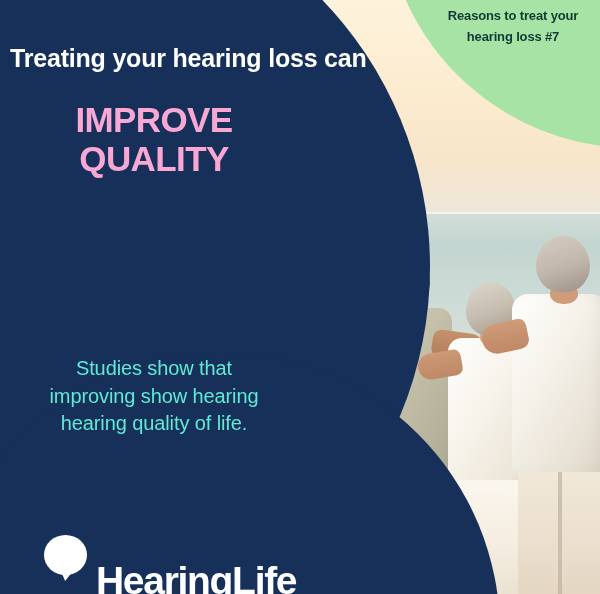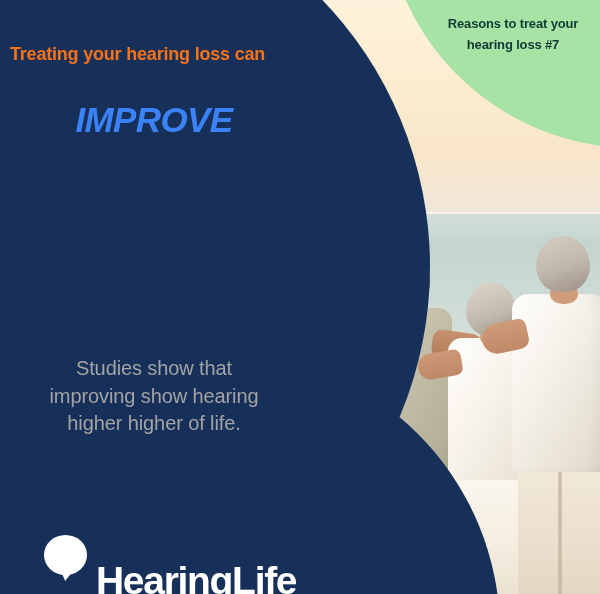--- a/index.html
+++ b/index.html
@@ -255,61 +255,60 @@
     width: 560px;
     height: 560px;
     border-radius: 50%;
     background: #17305a;
   }
 
   
   .badge-text {
     position: absolute;
     left: 430px;
-    top: 13px;
+    top: 5px;
     width: 166px;
     text-align: center;
     color: #123a34;
     font-size: 13px;
     font-weight: bold;
     line-height: 1.62;
     letter-spacing: -0.15px;
   }
   .kicker {
     position: absolute;
     left: 10px;
     top: 44px;
-    color: #f97316;
-    font-size: 18px;
+    color: #ffffff;
+    font-size: 25px;
     font-weight: bold;
     letter-spacing: -0.2px;
     white-space: nowrap;
   }
   .headline {
     position: absolute;
     left: 22px;
     top: 100px;
     width: 264px;
     text-align: center;
-    color: #3b82f6;
+    color: #f9a8d4;
     font-size: 35px;
     font-weight: bold;
-    font-style: italic;
     line-height: 1.12;
     letter-spacing: -0.6px;
     text-transform: uppercase;
   }
   .headline .ln { display: block; }
   .body-copy {
     position: absolute;
     left: 22px;
     top: 355px;
     width: 264px;
     text-align: center;
-    color: #a3a3a3;
+    color: #5eead4;
     font-size: 20px;
     font-weight: normal;
     line-height: 1.38;
     letter-spacing: -0.1px;
   }
   .body-copy .ln { display: block; }
 
   
   .logo {
     position: absolute;
@@ -416,26 +415,27 @@
 
   <div class="badge-text">
     <div>Reasons to treat your</div>
     <div>hearing loss #7</div>
   </div>
 
   <div class="kicker">Treating your hearing loss can</div>
 
   <div class="headline">
     <span class="ln">Improve</span>
+    <span class="ln">Quality</span>
   </div>
 
   <div class="body-copy">
     <span class="ln">Studies show that</span>
     <span class="ln">improving show hearing</span>
-    <span class="ln">higher higher of life.</span>
+    <span class="ln">hearing quality of life.</span>
   </div>
 
   <div class="logo">
     <div class="logo-bubble">
       <div class="bub"></div>
       <div class="tail"></div>
     </div>
     <div class="logo-word">HearingLife</div>
   </div>
 

